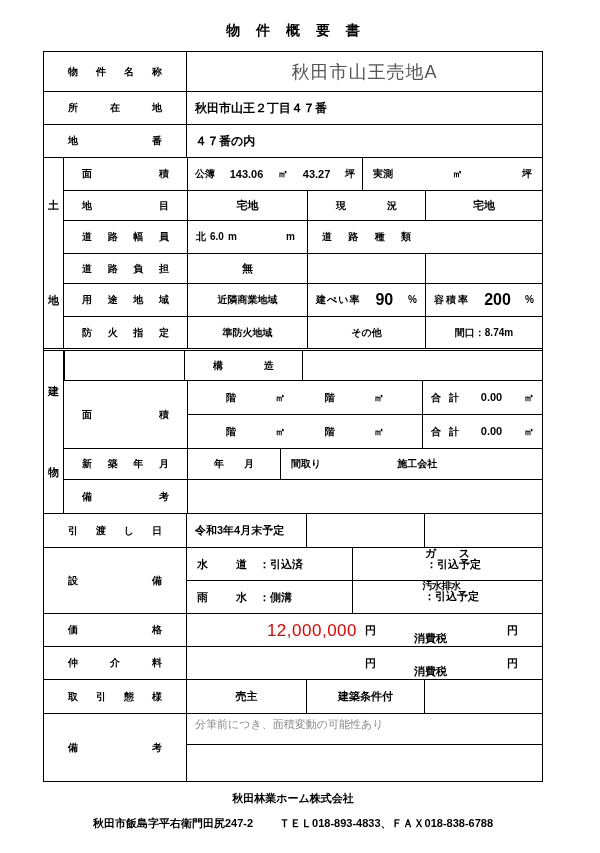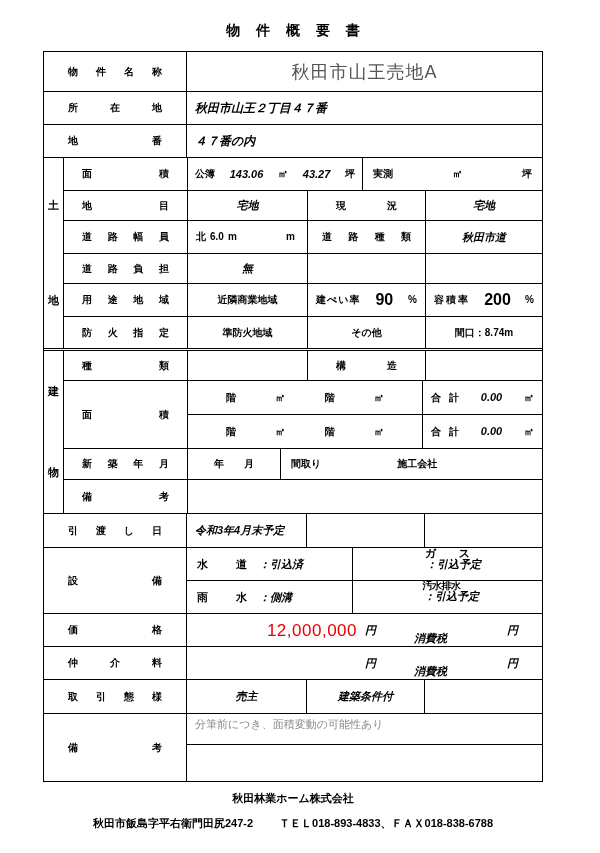--- a/index.html
+++ b/index.html
@@ -39,21 +39,21 @@
   .w93{width:93px;flex:0 0 93px;}
   .w68{width:68px;flex:0 0 68px;}
   .w165{width:165px;flex:0 0 165px;}
   .h29{height:29px;}.h30{height:30px;}.h31{height:31px;}.h32{height:32px;}
   .h33{height:33px;}.h36{height:36px;}.h39{height:39px;}
   .ctr{justify-content:center;}
   .sb{justify-content:space-between;}
   .p7{padding:0 7px;}.p8{padding:0 8px;}.p10{padding:0 10px;}
   .pl8{padding-left:8px;}.pl10{padding-left:10px;}.pl16{flex-direction:column;}
   .pr12{padding-right:12px;}
-  .val{font-size:11px;font-weight:bold;line-height:1;font-style:italic;}
+  .val{font-size:11px;font-weight:bold;line-height:1;}
   .val10{font-size:10px;font-weight:bold;line-height:1;}
   .bigname{font-size:18px;font-weight:400;color:#555;letter-spacing:1px;}
   .bignum{font-size:16px;font-weight:bold;line-height:1;}
   .price{width:170px;flex:0 0 170px;text-align:right;font-size:17px;font-weight:400;color:#e60000;letter-spacing:0.5px;line-height:1;}
   .jw50{display:inline-block;width:50px;text-align:justify;text-align-last:justify;font-size:11px;font-weight:bold;line-height:1;}
   .jw45{display:inline-block;width:45px;text-align:justify;text-align-last:justify;font-size:11px;font-weight:bold;line-height:1;}
   .w48s{display:inline-block;width:50px;font-size:10px;font-weight:bold;line-height:1;letter-spacing:-0.5px;}
   .jw28{display:inline-block;width:28px;text-align:justify;text-align-last:justify;font-size:10px;font-weight:bold;line-height:1;}
   .ml6{margin-left:6px;}.ml8{margin-left:8px;}.ml12{margin-left:12px;}
   .ml38{margin-left:38px;margin-top:17px;}.ml56{margin-left:56px;}.ml76{margin-left:76px;}
@@ -147,23 +147,20 @@
           <div class="cell bl w120 pl8 gap4 pr12">
             <span class="val10">北</span>
             <span class="val10">6.0</span>
             <span class="val10">m</span>
             <span class="fill"></span>
             <span class="val10">m</span>
           </div>
           <div class="cell bl w118">
             <div class="jlab p14">道 路 種 類</div>
           </div>
-          <div class="cell bl fill ctr">
-            <span class="val">秋田市道</span>
-          </div>
         </div>
 
         <div class="srow h29 bt">
           <div class="cell labcell-s">
             <div class="jlab p18">道 路 負 担</div>
           </div>
           <div class="cell bl w120 ctr">
             <span class="val">無</span>
           </div>
           <div class="cell bl w118"></div>
@@ -210,23 +207,20 @@
     <div class="dsep"></div>
 
     <div class="sect">
       <div class="vcol">
         <span>建</span>
         <span>物</span>
       </div>
       <div class="sbody">
 
         <div class="srow h29">
-          <div class="cell labcell-s">
-            <div class="jlab p18">種 類</div>
-          </div>
           <div class="cell bl w120"></div>
           <div class="cell bl w118">
             <div class="jlab p28">構 造</div>
           </div>
           <div class="cell bl fill"></div>
         </div>
 
         <div class="srow bt">
           <div class="cell labcell-s">
             <div class="jlab p18">面 積</div>

